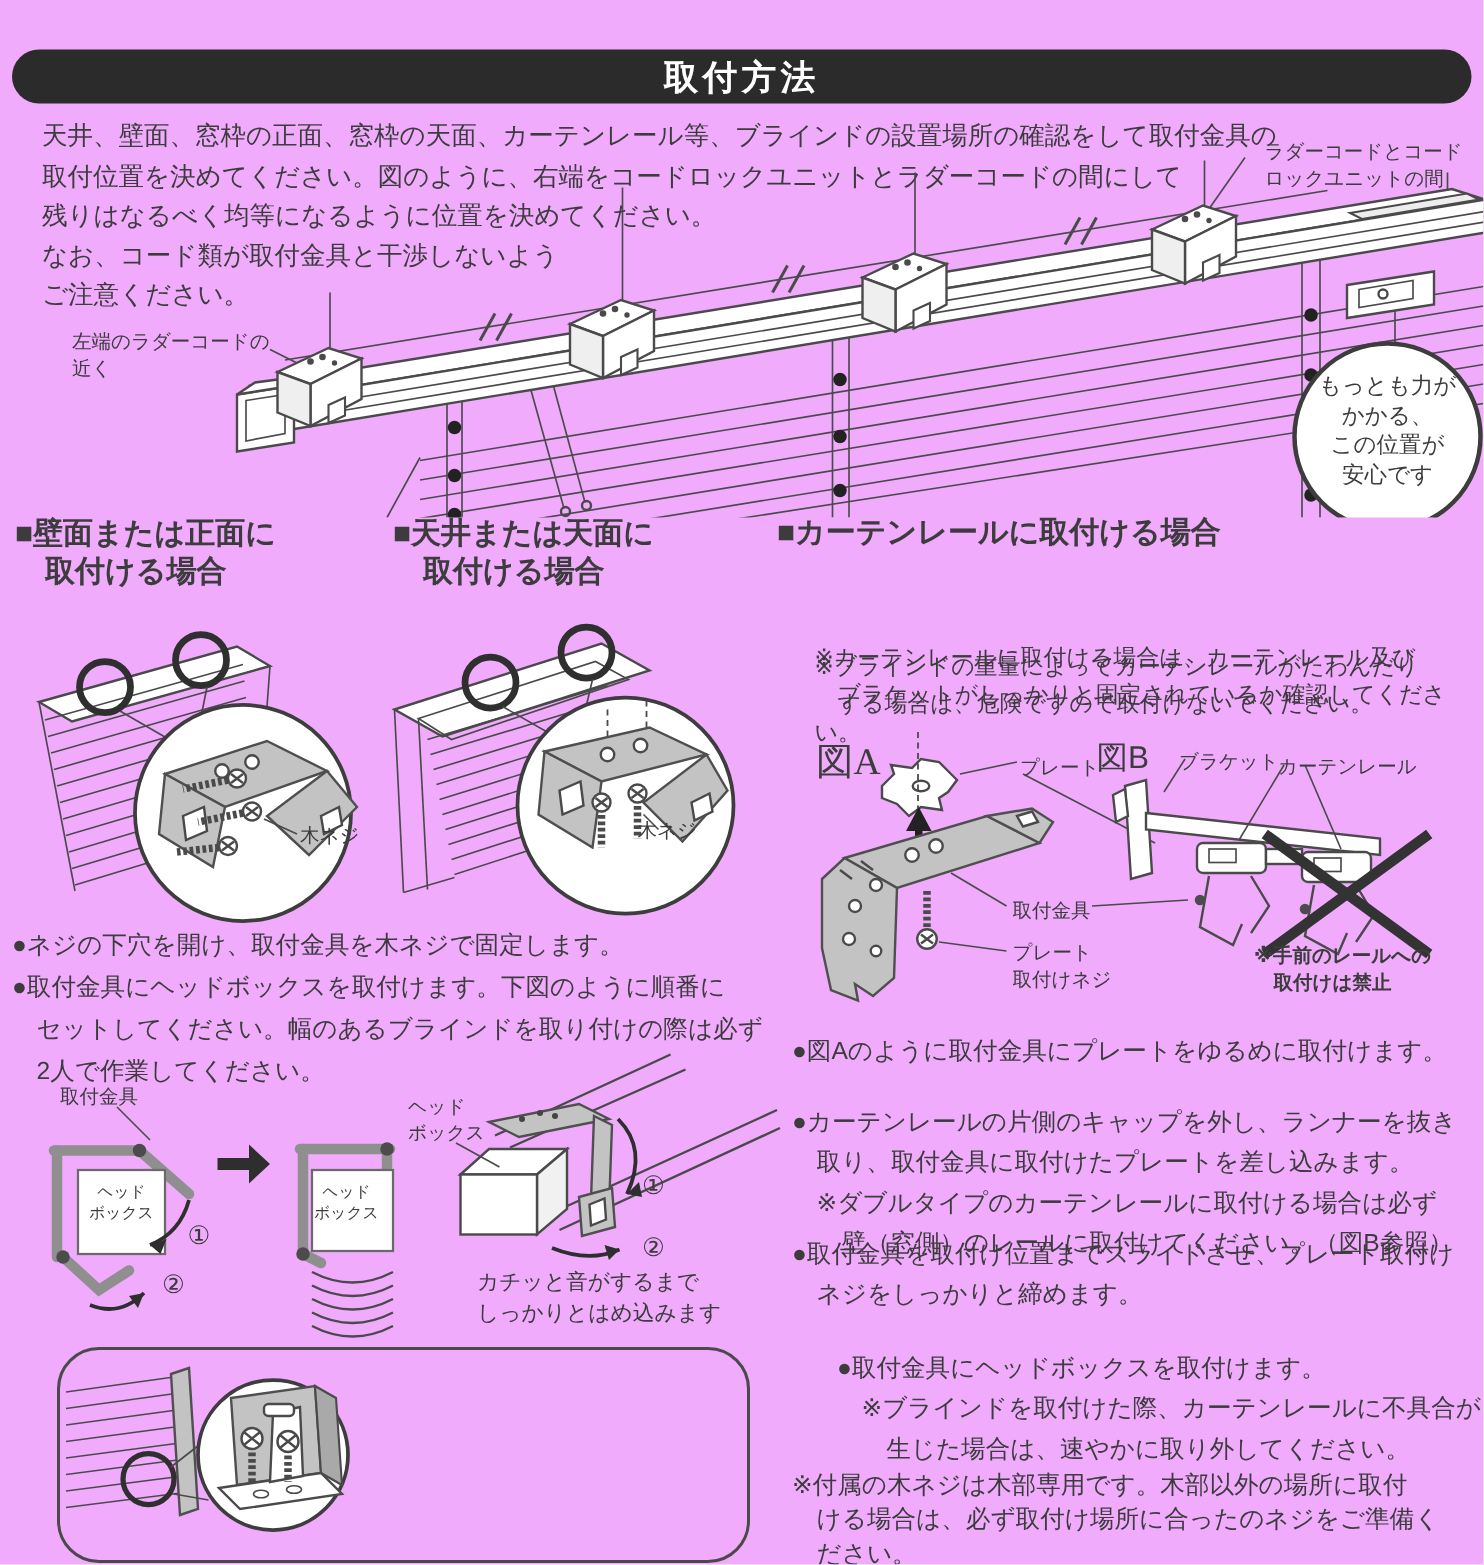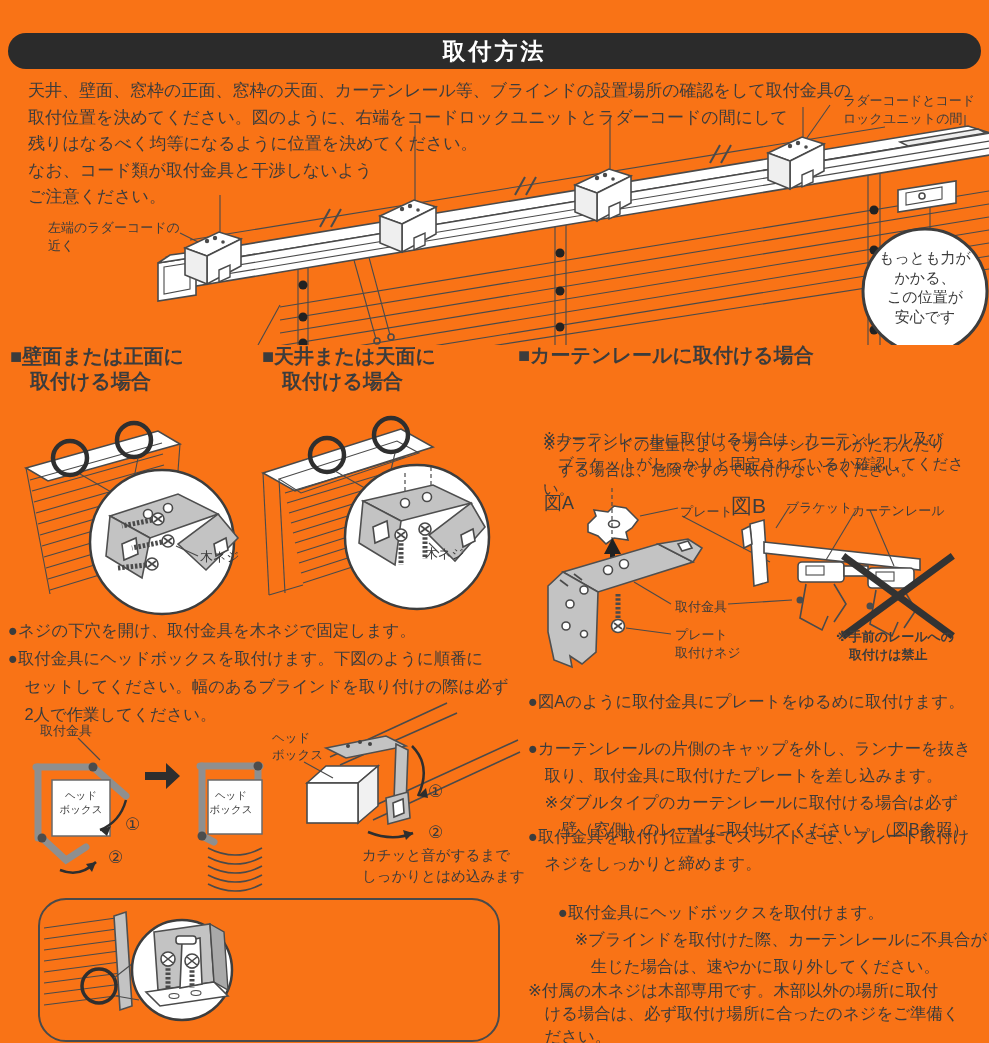--- a/index.html
+++ b/index.html
@@ -1,28 +1,28 @@
 <!DOCTYPE html>
 <html><head>
 <meta charset="utf-8">
 <style>
   html,body{margin:0;padding:0;background:#fff;}
-  #page{position:relative;width:989px;height:1043px;background:#f97316;overflow:hidden;
+  #page{position:relative;width:989px;height:1043px;background:#f0abfc;overflow:hidden;
         font-family:"Liberation Sans","DejaVu Sans",sans-serif;color:#3c3c3c;}
   .t{position:absolute;white-space:pre-line;color:#3c3c3c;line-height:1.55;}
   .hdr{position:absolute;left:8px;top:33px;width:973px;height:36px;background:#2b2b2b;
        border-radius:18px;display:flex;align-items:center;justify-content:center;}
   .hdr span{color:#fff;font-size:23px;font-weight:bold;letter-spacing:3px;}
   .intro{left:28px;top:78px;width:836px;font-size:17px;line-height:26.5px;}
   .small{font-size:13px;line-height:17.5px;}
   .head2{font-size:20px;font-weight:600;line-height:25px;}
   .note{font-size:15.3px;line-height:25px;}
   .bullets{font-size:16.4px;}
   .bubble-t{text-align:center;font-size:15px;line-height:19.5px;}
-  .cap{font-size:14.5px;line-height:21px;margin-left:44px;}
+  .cap{font-size:14.5px;line-height:21px;}
   .stepn{position:absolute;font-size:17px;color:#3c3c3c;}
   svg{position:absolute;overflow:hidden;}
   .ln{stroke:#4a4a4a;fill:none;stroke-width:1.6;}
   .lnw{stroke:#4a4a4a;fill:#fff;stroke-width:1.6;}
   .lng{stroke:#4f4f4f;fill:#c3c3c3;stroke-width:1.6;}
   .lnl{stroke:#4a4a4a;fill:none;stroke-width:1.1;}
   .thick{stroke:#8f8f8f;stroke-width:7;fill:none;stroke-linecap:round;}
   .piv{fill:#4c4c4c;}
   .xmark{stroke:#333;stroke-width:7;stroke-linecap:square;}
   .dash{stroke:#4a4a4a;stroke-width:1.2;fill:none;stroke-dasharray:4 3;}
@@ -390,21 +390,21 @@
         <circle cx="340" cy="124" r="3.5" class="piv"></circle>
       <line class="xmark" x1="316" y1="76" x2="420" y2="152"></line>
       <line class="xmark" x1="420" y1="76" x2="316" y2="152"></line>
       <g class="lnl">
         <line x1="260" y1="24" x2="246" y2="46"></line>
         <line x1="326" y1="28" x2="296" y2="78"></line>
           <line x1="340" y1="28" x2="364" y2="84"></line>
       </g>
     </g>
   </svg>
-  <div class="t" style="left:544px;top:490px;font-size:18px;">図A</div>
+  <div class="t" style="left:544px;top:490px;font-size:25px;font-family:Liberation Serif, serif;">図A</div>
   <div class="t" style="left:731px;top:490px;font-size:21px;">図B</div>
   <div class="t small" style="left:680px;top:503px;">プレート</div>
   <div class="t small" style="left:786px;top:499px;">ブラケット</div>
   <div class="t small" style="left:852px;top:502px;">カーテンレール</div>
   <div class="t small" style="left:675px;top:598px;">取付金具</div>
   <div class="t small" style="left:675px;top:626px;">プレート
 取付けネジ</div>
   <div class="t small" style="left:836px;top:628px;font-weight:600;">※手前のレールへの
 　取付けは禁止</div>
 

